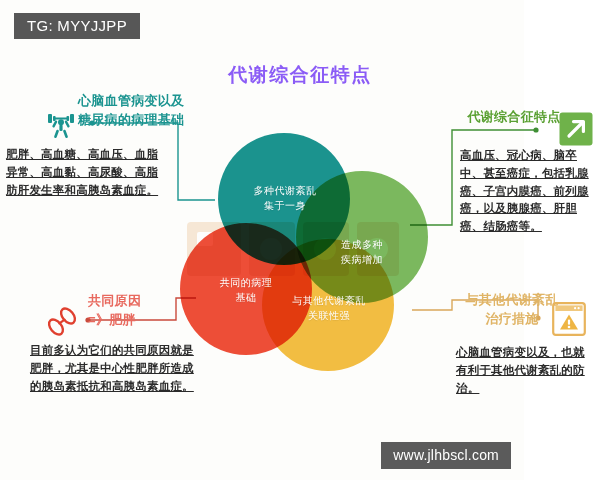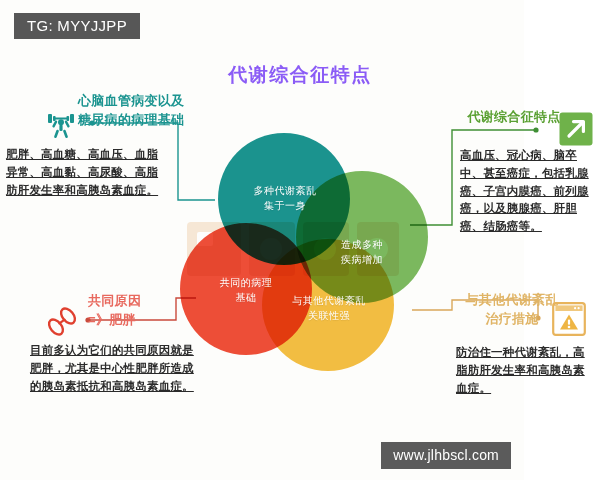--- a/index.html
+++ b/index.html
@@ -299,18 +299,18 @@
           <circle cx="26.6" cy="6.2" r="1.1"></circle>
           <circle cx="23.1" cy="6.2" r="1.1"></circle>
         </g>
         <polygon points="17,12.6 26,27.4 8,27.4" fill="#eeb544"></polygon>
         <g fill="#ffffff">
           <rect x="15.9" y="17.4" width="2.2" height="5.4" rx="1"></rect>
           <circle cx="17" cy="25" r="1.3"></circle>
         </g>
       </svg>
     </div>
-    <div class="callout-body">防治住一种代谢紊乱，高脂肪肝发生率和高胰岛素血症。</div>
+    <div class="callout-body">心脑血管病变以及，也就有利于其他代谢紊乱的防治。</div>
   </div>
 
   <div class="site-watermark">www.jlhbscl.com</div>
 
 </div>
 
 </body></html>

